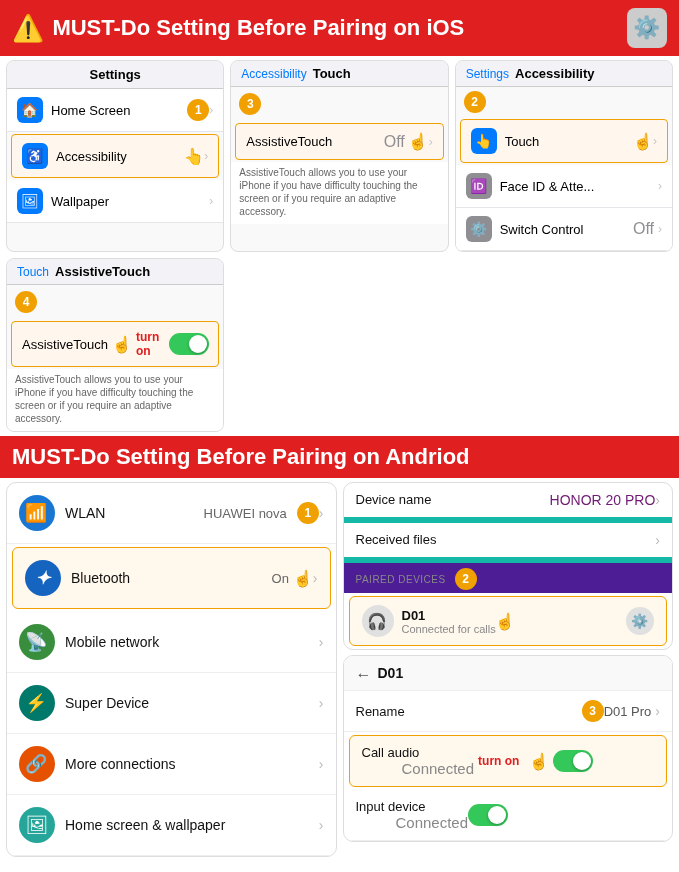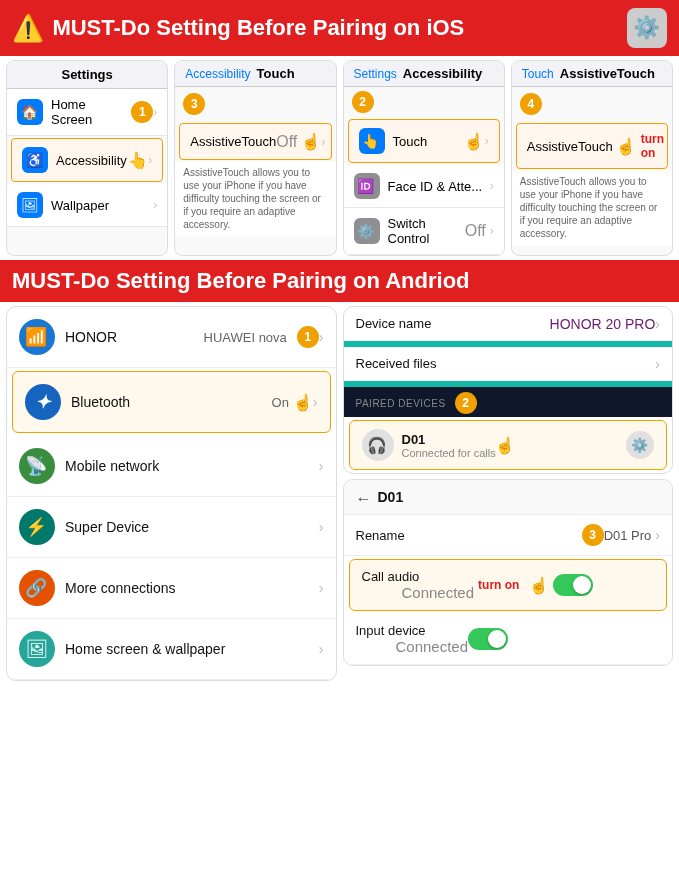--- a/index.html
+++ b/index.html
@@ -36,21 +36,21 @@
       background: #ccc;
       display: flex;
       align-items: center;
       justify-content: center;
       font-size: 22px;
     }
 
     
     .screenshots-grid {
       display: grid;
-      grid-template-columns: 1fr 1fr 1fr 1fr;
+      grid-template-columns: 1fr 1fr 1fr;
       gap: 6px;
       padding: 4px 6px;
     }
 
     
     .panel {
       background: #f9f9f9;
       border: 1px solid #ddd;
       border-radius: 8px;
       overflow: hidden;
@@ -267,21 +267,21 @@
     .info-value {
       font-size: 14px;
       color: #701a75;
     }
     .paired-section {
       padding: 5px 12px 3px;
       font-size: 10px;
       color: #888;
       text-transform: uppercase;
       letter-spacing: 0.5px;
-      background: #0f172a;
+      background: #4c1d95;
     }
     .device-row {
       display: flex;
       align-items: center;
       padding: 8px 12px;
       background: #fff8ed;
       border: 1.5px solid #f0a000;
       border-radius: 6px;
       margin: 3px 5px;
     }
@@ -465,21 +465,21 @@
 <div class="banner banner-red">
   <span>MUST-Do Setting Before Pairing on Andriod</span>
 </div>
 
 <div class="android-bottom-grid">
 
   <div class="android-panel">
 
     <div class="android-row">
       <div class="android-icon aicon-blue">📶</div>
-      <span class="android-label">HONOR</span>
+      <span class="android-label">WLAN</span>
       <span class="android-value">HUAWEI nova</span>
       <div class="badge">1</div>
       <span class="android-chevron">›</span>
     </div>
 
     <div class="android-row highlighted">
       <div class="android-icon aicon-btblue" style="font-size: 18px; font-weight: bold; font-style: italic;">✦</div>
       <span class="android-label">Bluetooth</span>
       <span class="android-value">On</span>
       <span class="hand">☝️</span>

